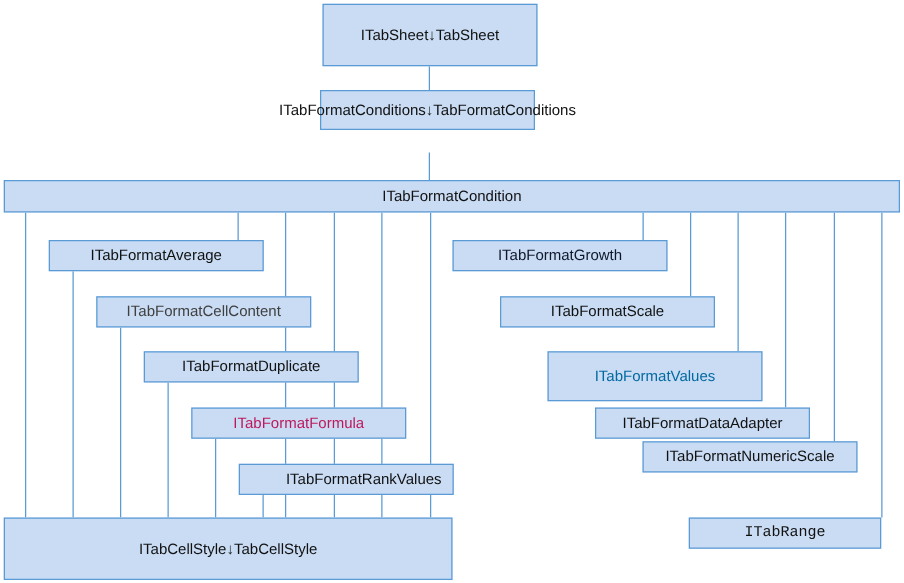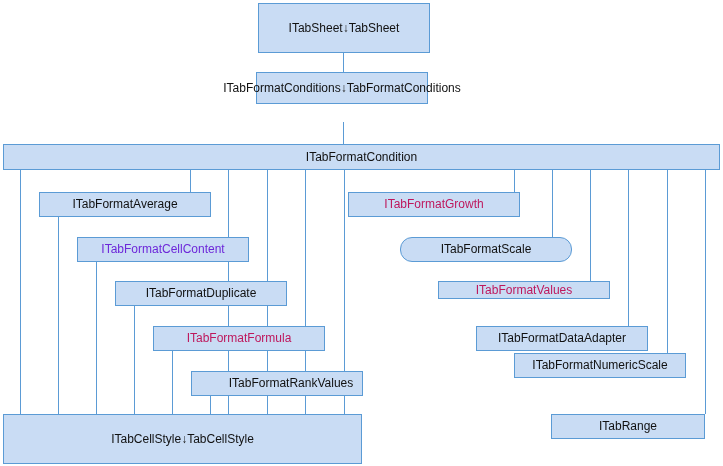--- a/index.html
+++ b/index.html
@@ -81,48 +81,48 @@
       <span class="line1">ITabFormatConditions</span>
       <span class="arrow-glyph">↓</span>
       <span class="line2">TabFormatConditions</span>
     </div>
     <div class="node" style="left: 3px; top: 144px; width: 717px; height: 26px; background: rgb(201, 220, 244); border-color: rgb(91, 155, 213); color: rgb(17, 17, 17);">
       <span class="line1">ITabFormatCondition</span>
     </div>
     <div class="node" style="left: 39px; top: 192px; width: 172px; height: 25px; background: rgb(201, 220, 244); border-color: rgb(91, 155, 213); color: rgb(17, 17, 17);">
       <span class="line1">ITabFormatAverage</span>
     </div>
-    <div class="node" style="left: 77px; top: 237px; width: 172px; height: 25px; background: rgb(201, 220, 244); border-color: rgb(91, 155, 213); color: #6d28d9;">
+    <div class="node" style="left: 77px; top: 237px; width: 172px; height: 25px; background: rgb(201, 220, 244); border-color: rgb(91, 155, 213); color: #404040;">
       <span class="line1">ITabFormatCellContent</span>
     </div>
     <div class="node" style="left: 115px; top: 281px; width: 172px; height: 25px; background: rgb(201, 220, 244); border-color: rgb(91, 155, 213); color: rgb(17, 17, 17);">
       <span class="line1">ITabFormatDuplicate</span>
     </div>
     <div class="node" style="left: 153px; top: 326px; width: 172px; height: 25px; background: rgb(201, 220, 244); border-color: rgb(91, 155, 213); color: #be185d;">
       <span class="line1">ITabFormatFormula</span>
     </div>
     <div class="node" style="left: 191px; top: 371px; width: 172px; height: 25px; background: rgb(201, 220, 244); border-color: rgb(91, 155, 213); color: rgb(17, 17, 17); padding-left: 28px;">
       <span class="line1">ITabFormatRankValues</span>
     </div>
     <div class="node" style="left: 3px; top: 414px; width: 359px; height: 50px; background: rgb(201, 220, 244); border-color: rgb(91, 155, 213); color: rgb(17, 17, 17);">
       <span class="line1">ITabCellStyle</span>
       <span class="arrow-glyph">↓</span>
       <span class="line2">TabCellStyle</span>
     </div>
-    <div class="node" style="left: 348px; top: 192px; width: 172px; height: 25px; background: rgb(201, 220, 244); border-color: rgb(91, 155, 213); color: #be185d;">
+    <div class="node" style="left: 362px; top: 192px; width: 172px; height: 25px; background: rgb(201, 220, 244); border-color: rgb(91, 155, 213); color: #0f172a;">
       <span class="line1">ITabFormatGrowth</span>
     </div>
-    <div class="node" style="left: 400px; top: 237px; width: 172px; height: 25px; background: rgb(201, 220, 244); border-color: rgb(91, 155, 213); color: rgb(17, 17, 17); border-radius: 12px;">
+    <div class="node" style="left: 400px; top: 237px; width: 172px; height: 25px; background: rgb(201, 220, 244); border-color: rgb(91, 155, 213); color: rgb(17, 17, 17);">
       <span class="line1">ITabFormatScale</span>
     </div>
-    <div class="node" style="left: 438px; top: 281px; width: 172px; height: 18px; background: rgb(201, 220, 244); border-color: rgb(91, 155, 213); color: #be185d;">
+    <div class="node" style="left: 438px; top: 281px; width: 172px; height: 40px; background: rgb(201, 220, 244); border-color: rgb(91, 155, 213); color: #0369a1;">
       <span class="line1">ITabFormatValues</span>
     </div>
     <div class="node" style="left: 476px; top: 326px; width: 172px; height: 25px; background: rgb(201, 220, 244); border-color: rgb(91, 155, 213); color: rgb(17, 17, 17);">
       <span class="line1">ITabFormatDataAdapter</span>
     </div>
     <div class="node" style="left: 514px; top: 353px; width: 172px; height: 25px; background: rgb(201, 220, 244); border-color: rgb(91, 155, 213); color: rgb(17, 17, 17);">
       <span class="line1">ITabFormatNumericScale</span>
     </div>
-    <div class="node" style="left: 551px; top: 414px; width: 154px; height: 25px; background: rgb(201, 220, 244); border-color: rgb(91, 155, 213); color: rgb(17, 17, 17);">
+    <div class="node" style="left: 551px; top: 414px; width: 154px; height: 25px; background: rgb(201, 220, 244); border-color: rgb(91, 155, 213); color: rgb(17, 17, 17); font-family: Liberation Mono, monospace;">
       <span class="line1">ITabRange</span>
     </div>
   </div>
 
 </body></html>

